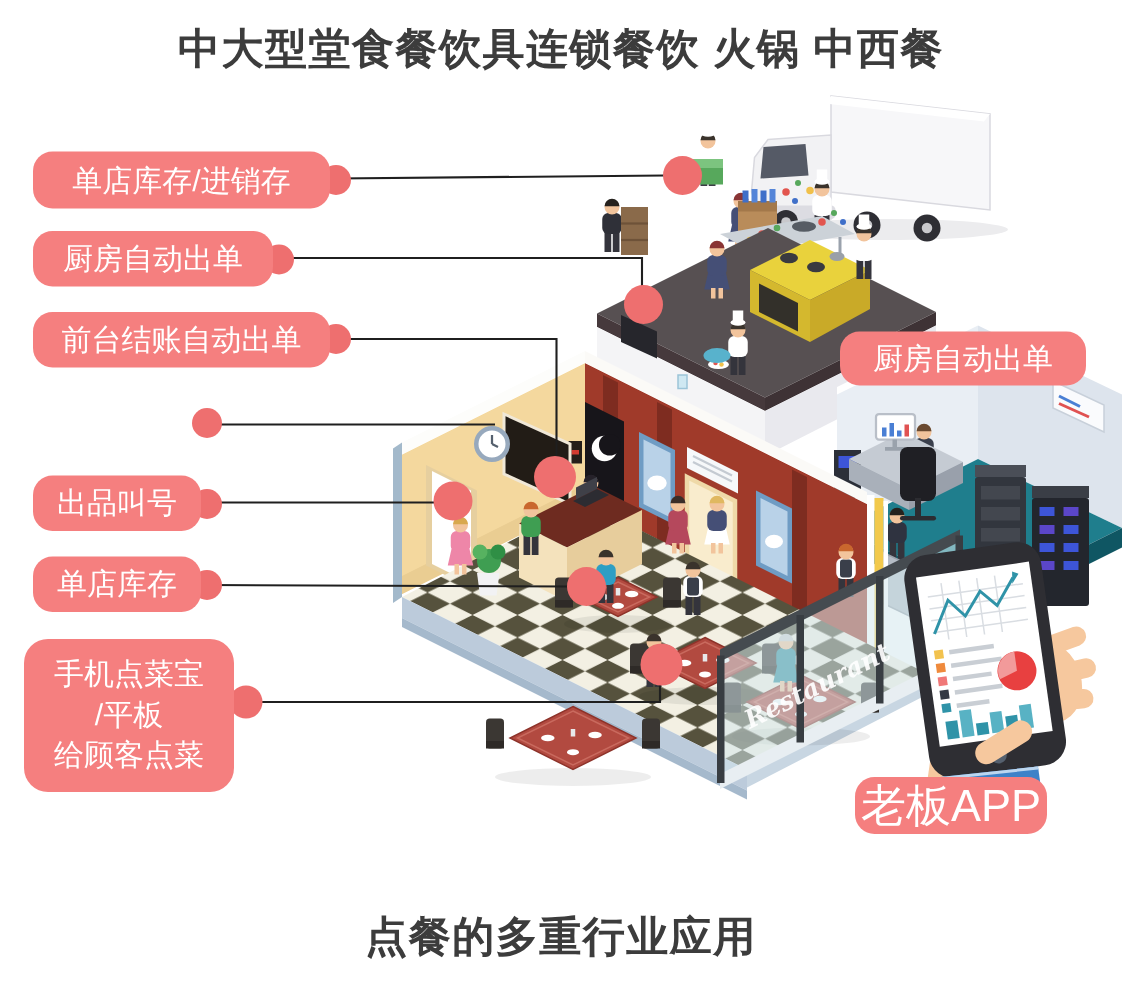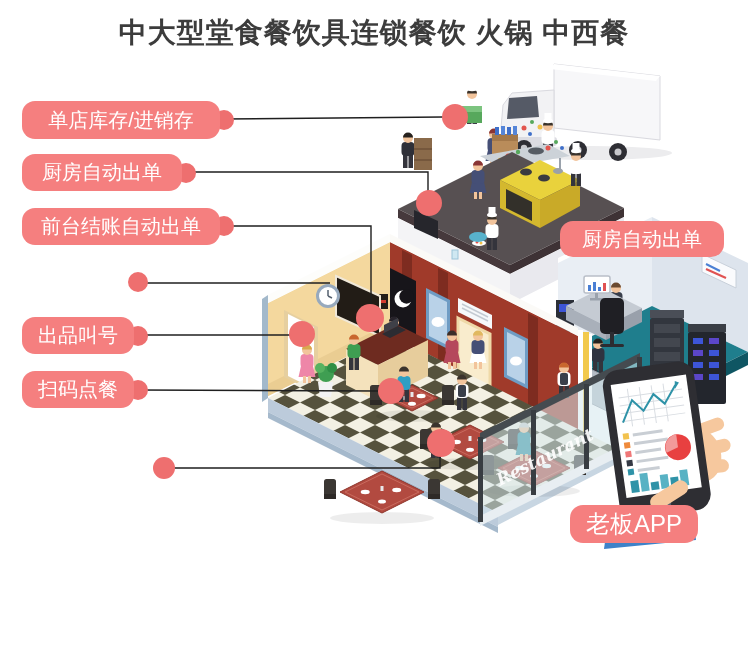--- a/index.html
+++ b/index.html
@@ -14,31 +14,32 @@
            border-radius:13px;font-size:20px;z-index:30;}
   #c1{left:22px;top:101px;width:198px;height:38px;}
   #c2{left:22px;top:154px;width:160px;height:37px;}
   #c3{left:22px;top:208px;width:198px;height:37px;}
   #c4{left:22px;top:264px;width:112px;height:37px;}
   #c5{left:22px;top:317px;width:112px;height:37px;}
   #c6{left:22px;top:371px;width:112px;height:37px;}
   #c7{left:16px;top:426px;width:140px;height:102px;border-radius:16px;
       flex-direction:column;line-height:1.35;}
   #c8{left:560px;top:221px;width:164px;height:36px;}
-  #c9{left:570px;top:505px;width:128px;height:38px;font-size:24px;}
+  #c9{left:570px;top:518px;width:128px;height:38px;font-size:30px;}
   svg{position:absolute;left:0;top:0;}
   #scene{z-index:5;}
   #overlay{z-index:20;}
 </style>
 </head>
 <body>
 
 <div class="stage">
 
   <h1 class="title" id="title-top">中大型堂食餐饮具连锁餐饮 火锅 中西餐</h1>
+  <h2 class="title" id="title-bottom">点餐的多重行业应用</h2>
 
   <svg id="scene" width="748" height="654" viewBox="0 0 748 654">
     <defs>
       <pattern id="chk" patternUnits="userSpaceOnUse" x="390" y="335" width="30" height="15">
         <rect width="30" height="15" fill="#f3f0e3"></rect>
         <path d="M15,0 L30,7.5 L15,15 L0,7.5 Z" fill="#56523d"></path>
       </pattern>
     </defs>
 
     <g>
@@ -538,16 +539,21 @@
       <circle cx="138" cy="336" r="10"></circle>
       <circle cx="138" cy="390" r="10"></circle>
       <circle cx="164" cy="468" r="11"></circle>
     </g>
   </svg>
 
   <div class="callout" id="c1">单店库存/进销存</div>
   <div class="callout" id="c3">前台结账自动出单</div>
   <div class="callout" id="c2">厨房自动出单</div>
   <div class="callout" id="c5">出品叫号</div>
-  <div class="callout" id="c6">扫码点餐</div>
+  <div class="callout" id="c6">单店库存</div>
+  <div class="callout" id="c7">
+    <div>手机点菜宝</div>
+    <div>/平板</div>
+    <div>给顾客点菜</div>
+  </div>
   <div class="callout" id="c8">厨房自动出单</div>
   <div class="callout" id="c9">老板APP</div>
 </div>
 
 </body></html>

